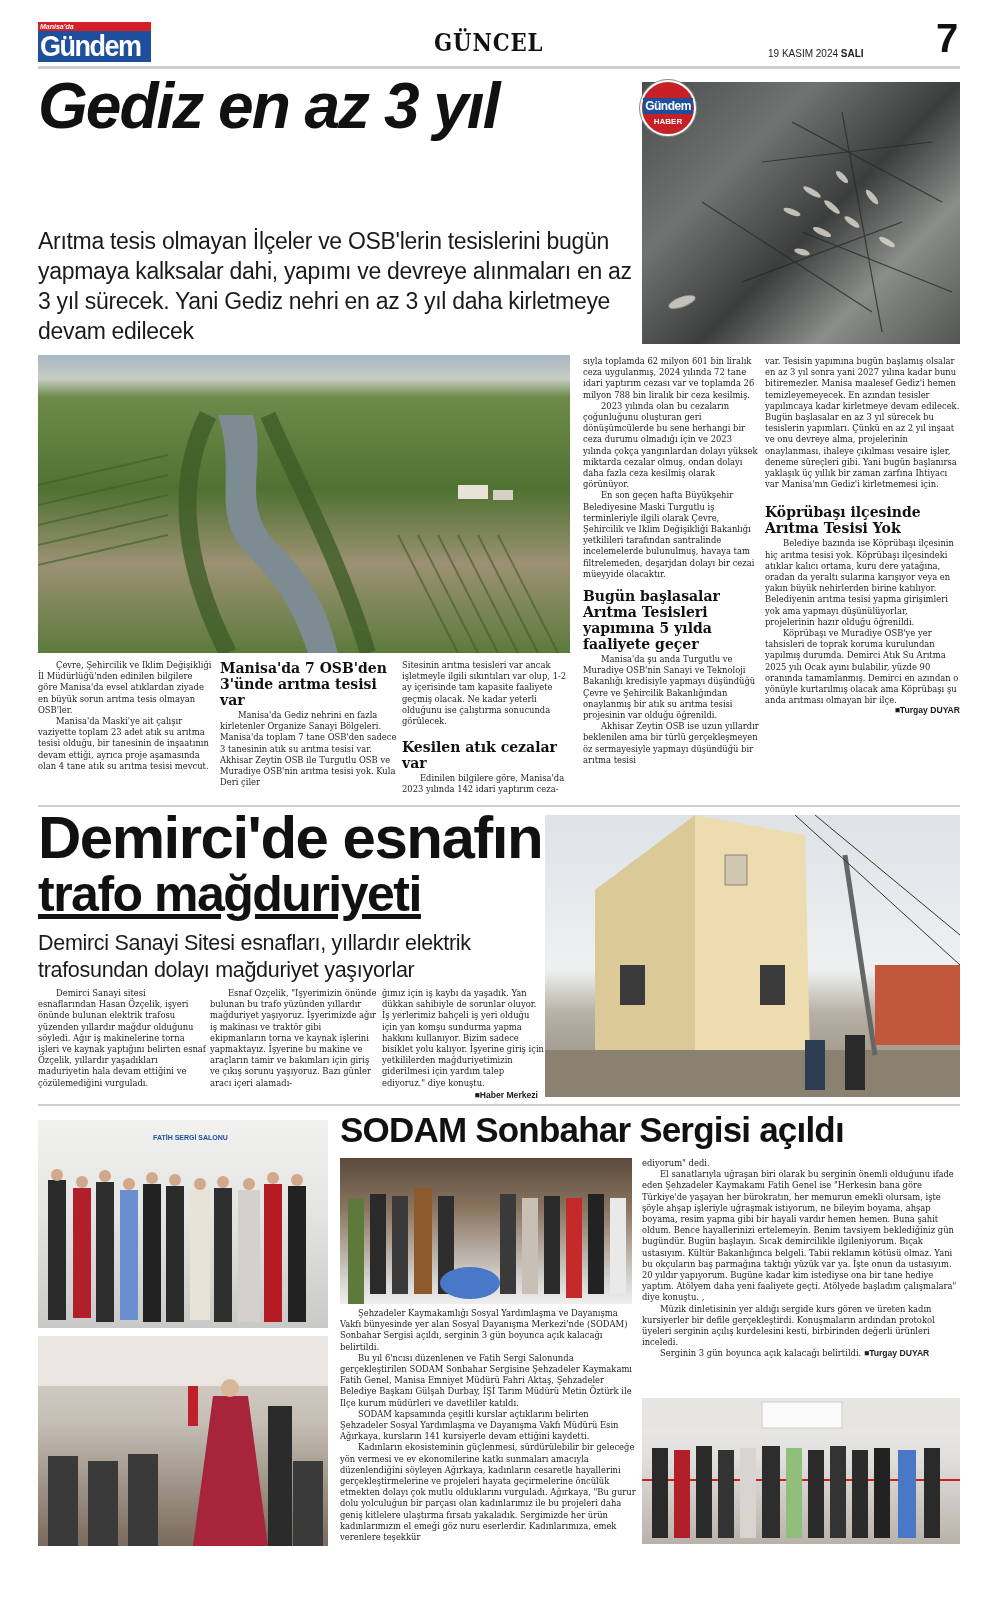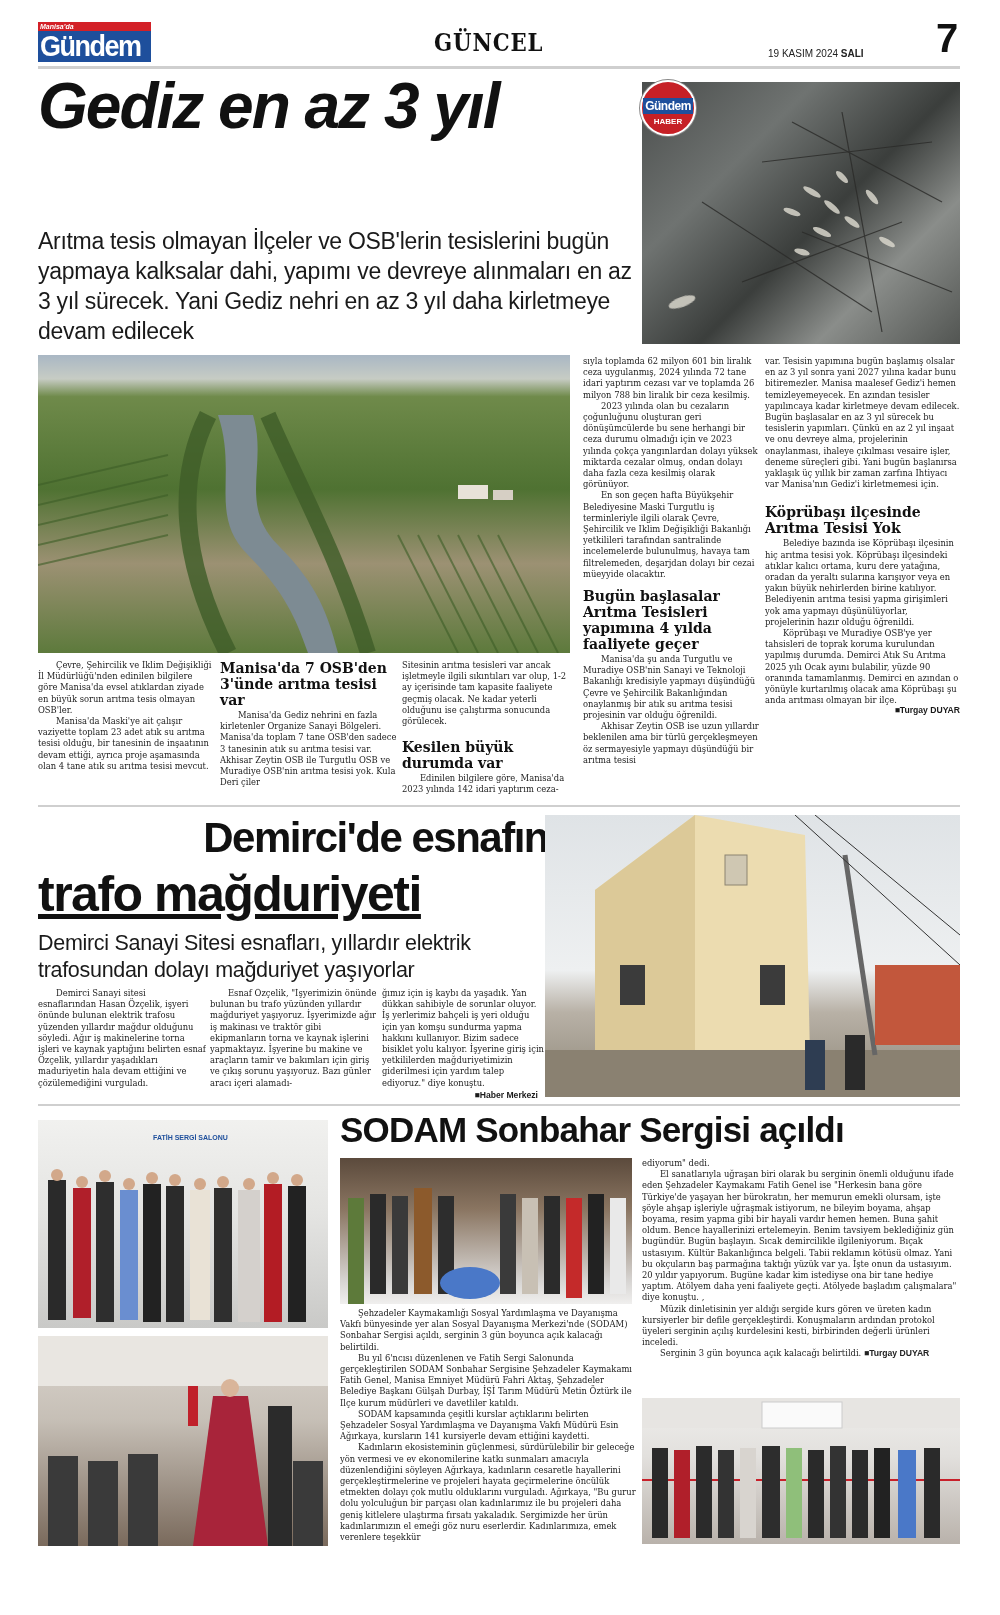--- a/index.html
+++ b/index.html
@@ -99,53 +99,53 @@
 <div class="abs" style="left:220px;top:656px;width:178px;height:150px;">
   <div class="subhead" style="margin-top:4px;">Manisa'da 7 OSB'den 3'ünde arıtma tesisi var</div>
   <div class="body-text">
       <p>Manisa'da Gediz nehrini en fazla kirletenler Organize Sanayi Bölgeleri. Manisa'da toplam 7 tane OSB'den sadece 3 tanesinin atık su arıtma tesisi var. Akhisar Zeytin OSB ile Turgutlu OSB ve Muradiye OSB'nin arıtma tesisi yok. Kula Deri çiler</p>
     </div>
 </div>
 <div class="abs" style="left:402px;top:660px;width:175px;height:150px;">
   <div class="body-text">
       <p style="text-indent:0;">Sitesinin arıtma tesisleri var ancak işletmeyle ilgili sıkıntıları var olup, 1-2 ay içerisinde tam kapasite faaliyete geçmiş olacak. Ne kadar yeterli olduğunu ise çalıştırma sonucunda görülecek.</p>
     </div>
-  <div class="subhead" style="margin-top:12px;">Kesilen büyük durumda var</div>
+  <div class="subhead" style="margin-top:12px;">Kesilen atık cezalar var</div>
   <div class="body-text">
       <p>Edinilen bilgilere göre, Manisa'da 2023 yılında 142 idari yaptırım ceza-</p>
     </div>
 </div>
 <div class="abs" style="left:583px;top:356px;width:178px;height:455px;">
   <div class="body-text">
     <p style="text-indent:0;">sıyla toplamda 62 milyon 601 bin liralık ceza uygulanmış, 2024 yılında 72 tane idari yaptırım cezası var ve toplamda 26 milyon 788 bin liralık bir ceza kesilmiş.</p>
     <p>2023 yılında olan bu cezaların çoğunluğunu oluşturan geri dönüşümcülerde bu sene herhangi bir ceza durumu olmadığı için ve 2023 yılında çokça yangınlardan dolayı yüksek miktarda cezalar olmuş, ondan dolayı daha fazla ceza kesilmiş olarak görünüyor.</p>
     <p>En son geçen hafta Büyükşehir Belediyesine Maski Turgutlu iş terminleriyle ilgili olarak Çevre, Şehircilik ve Iklim Değişikliği Bakanlığı yetkilileri tarafından santralinde incelemelerde bulunulmuş, havaya tam filtrelemeden, deşarjdan dolayı bir cezai müeyyide olacaktır.</p>
   </div>
-  <div class="subhead" style="margin-top:8px;">Bugün başlasalar Arıtma Tesisleri yapımına 4 yılda faaliyete geçer</div>
+  <div class="subhead" style="margin-top:8px;">Bugün başlasalar Arıtma Tesisleri yapımına 5 yılda faaliyete geçer</div>
   <div class="body-text">
     <p>Manisa'da şu anda Turgutlu ve Muradiye OSB'nin Sanayi ve Teknoloji Bakanlığı kredisiyle yapmayı düşündüğü Çevre ve Şehircilik Bakanlığından onaylanmış bir atık su arıtma tesisi projesinin var olduğu öğrenildi.</p>
     <p>Akhisar Zeytin OSB ise uzun yıllardır beklenilen ama bir türlü gerçekleşmeyen öz sermayesiyle yapmayı düşündüğü bir arıtma tesisi</p>
   </div>
 </div>
 <div class="abs" style="left:765px;top:356px;width:195px;height:455px;">
   <div class="body-text">
       <p style="text-indent:0;">var. Tesisin yapımına bugün başlamış olsalar en az 3 yıl sonra yani 2027 yılına kadar bunu bitiremezler. Manisa maalesef Gediz'i hemen temizleyemeyecek. En azından tesisler yapılıncaya kadar kirletmeye devam edilecek. Bugün başlasalar en az 3 yıl sürecek bu tesislerin yapımları. Çünkü en az 2 yıl inşaat ve onu devreye alma, projelerinin onaylanması, ihaleye çıkılması vesaire işler, deneme süreçleri gibi. Yani bugün başlanırsa yaklaşık üç yıllık bir zaman zarfına Ihtiyacı var Manisa'nın Gediz'i kirletmemesi için.</p>
     </div>
   <div class="subhead" style="margin-top:14px;">Köprübaşı ilçesinde Arıtma Tesisi Yok</div>
   <div class="body-text">
     <p>Belediye bazında ise Köprübaşı ilçesinin hiç arıtma tesisi yok. Köprübaşı ilçesindeki atıklar kalıcı ortama, kuru dere yatağına, oradan da yeraltı sularına karışıyor veya en yakın büyük nehirlerden birine katılıyor. Belediyenin arıtma tesisi yapma girişimleri yok ama yapmayı düşünülüyorlar, projelerinin hazır olduğu öğrenildi.</p>
     <p>Köprübaşı ve Muradiye OSB'ye yer tahsisleri de toprak koruma kurulundan yapılmış durumda. Demirci Atık Su Arıtma 2025 yılı Ocak ayını bulabilir, yüzde 90 oranında tamamlanmış. Demirci en azından o yönüyle kurtarılmış olacak ama Köprübaşı şu anda arıtması olmayan bir ilçe.</p>
   </div>
   <div class="sig" style="text-align:right;margin-top:-1px;">Turgay DUYAR</div>
 </div>
 
 <div class="abs rule" style="left:38px;top:805px;width:922px;height:2px;"></div>
 
 <div class="abs" style="left:38px;top:810px;width:510px;">
-  <div class="sans" style="font-size:42px;font-weight:bold;line-height:56px;letter-spacing:-1.5px;color:#111;text-align:right;">Demirci'de esnafın</div>
+  <div class="sans" style="font-size:60px;font-weight:bold;line-height:56px;letter-spacing:-1.5px;color:#111;">Demirci'de esnafın</div>
   <div class="sans" style="font-size:50px;font-weight:bold;line-height:56px;letter-spacing:-1.5px;color:#111;text-decoration:underline;">trafo mağduriyeti</div>
 </div>
 <div class="abs sans" style="left:38px;top:930px;width:505px;font-size:21.5px;line-height:27px;color:#1a1a1a;letter-spacing:-0.3px;">Demirci Sanayi Sitesi esnafları, yıllardır elektrik trafosundan dolayı mağduriyet yaşıyorlar</div>
 
 <div class="abs photo" style="left:545px;top:815px;width:415px;height:282px;background:linear-gradient(180deg,#dfe3e6 0%,#eef0f1 55%,#b8b1a6 70%,#8d8577 100%);">
   <svg width="415" height="282">
     <polygon points="50,75 150,0 260,20 265,240 50,240" fill="#ecdcb0"></polygon>
     <polygon points="50,75 150,0 150,240 50,240" fill="#dcc998"></polygon>
     <rect x="180" y="40" width="22" height="30" fill="#cfc7b2" stroke="#8c8470"></rect>
     <rect x="75" y="150" width="25" height="40" fill="#3b3b3b"></rect>

